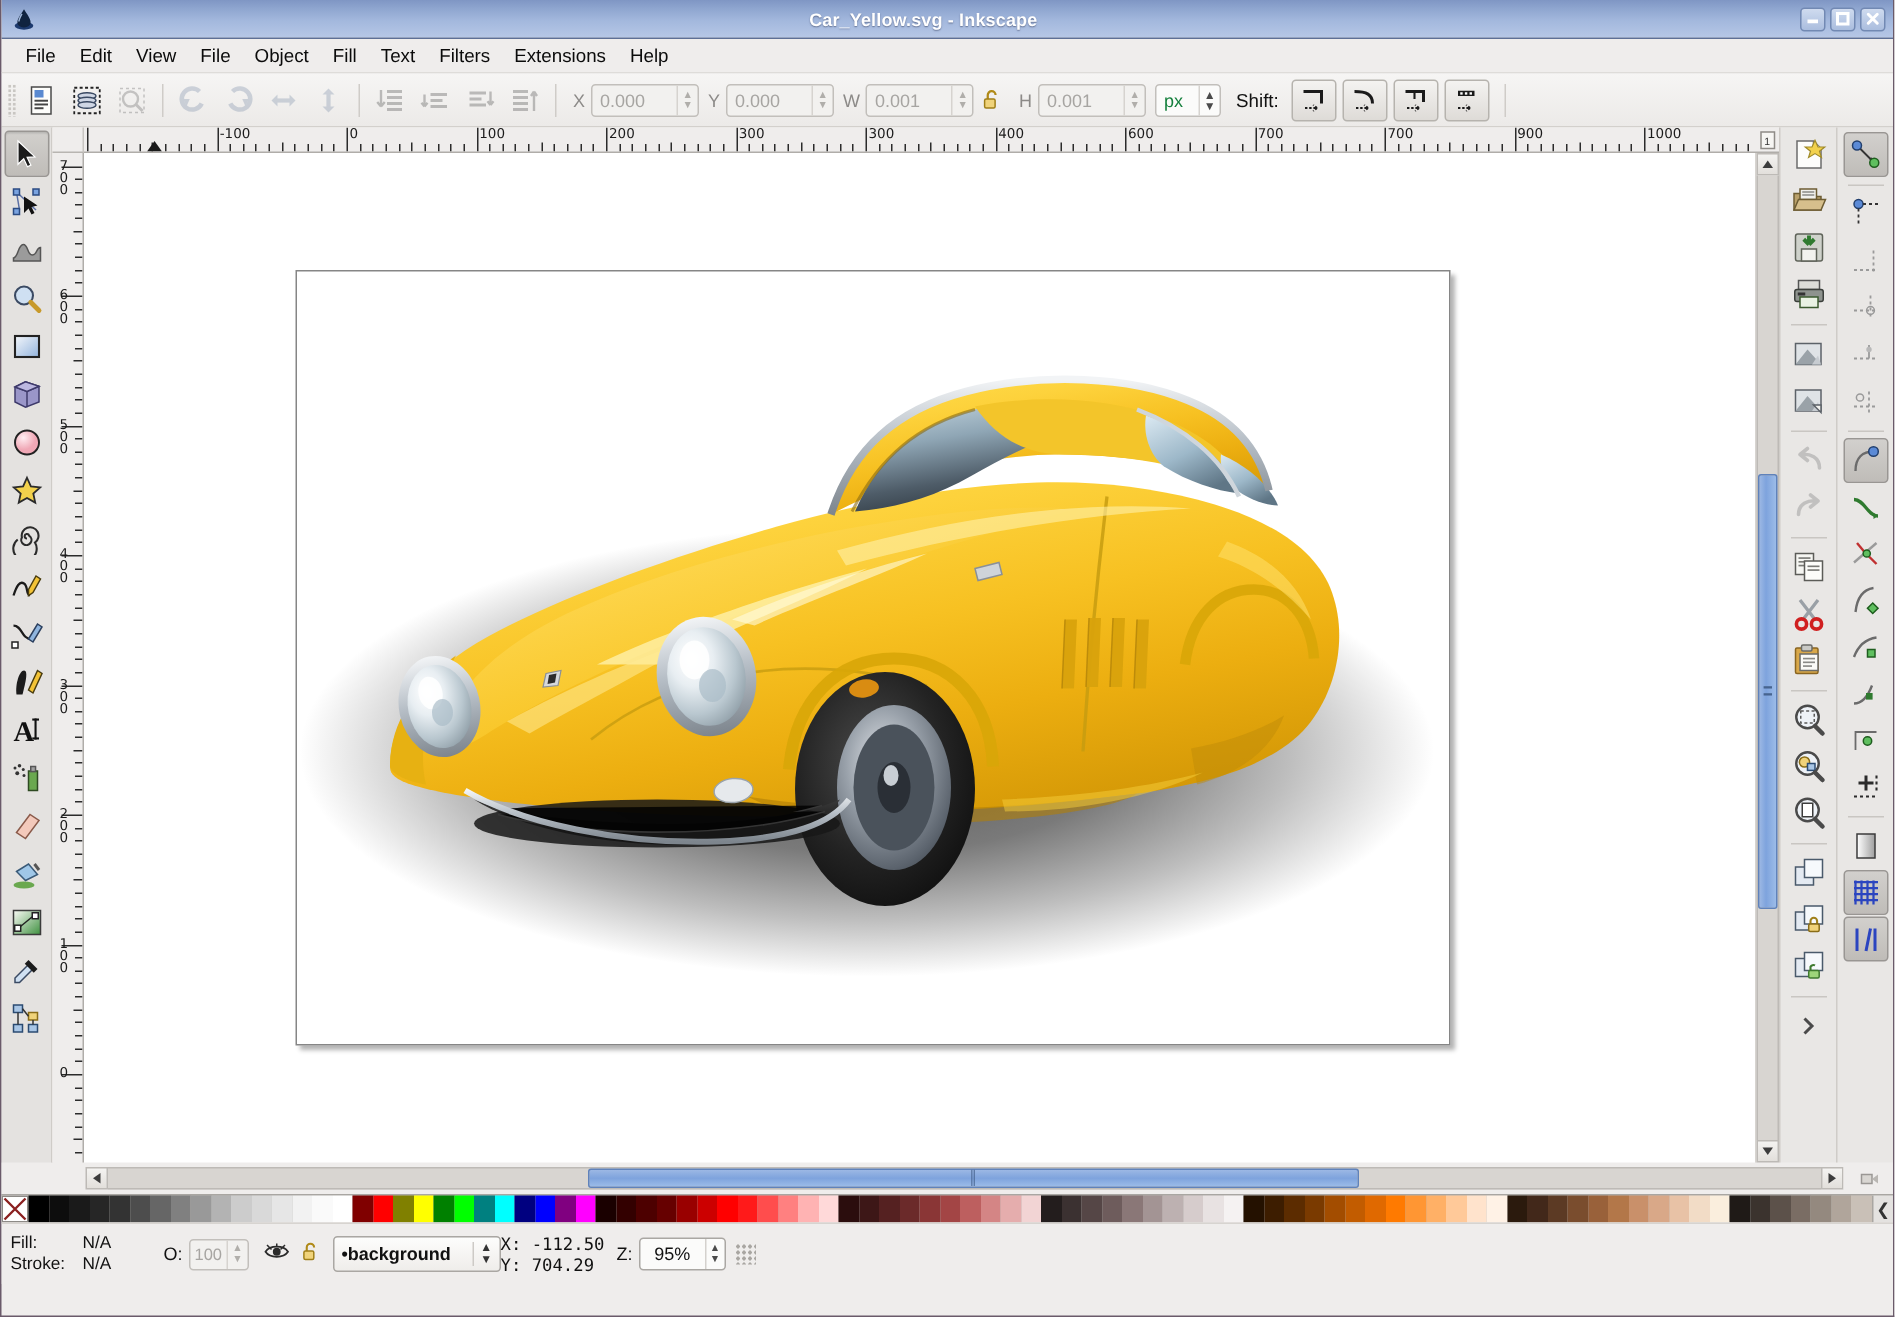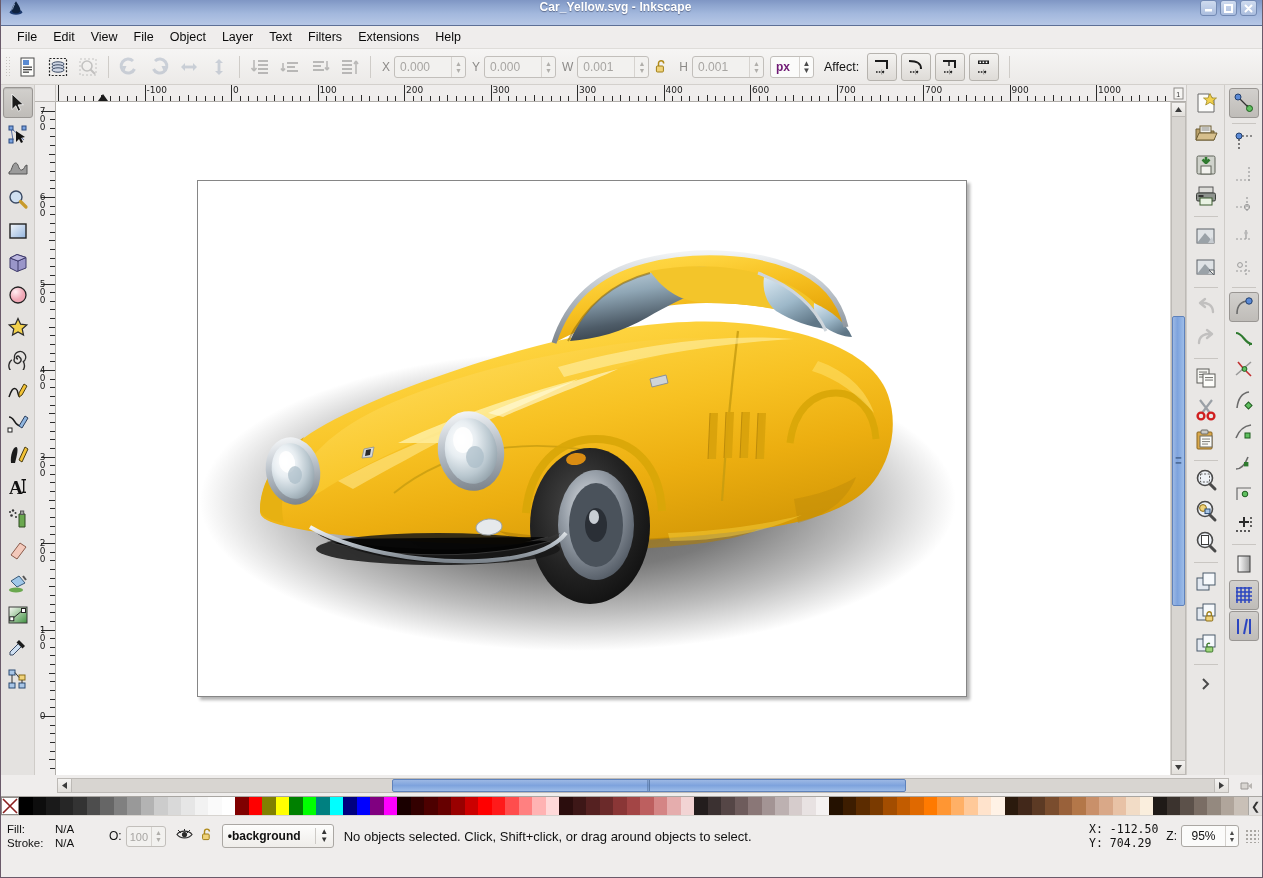--- a/index.html
+++ b/index.html
@@ -19,21 +19,21 @@
     border-top: none;
     overflow: hidden;
   }
 
   
   #titlebar {
     position: relative;
     height: 26px;
     background: linear-gradient(to bottom, #7f96c4 0%, #8ea5cf 22%, #a3b8dd 55%, #b6c7e6 100%);
     border-bottom: 1px solid #5d6f96;
-    display: flex; align-items: flex-start;
+    display: flex; align-items: center;
   }
   #titlebar .tb-left { width: 30px; display:flex; align-items:center; justify-content:center; }
   #titlebar .tb-title {
     flex: 1; text-align: center;
     color: #ffffff; font-size: 12px; font-weight: bold;
     text-shadow: 0 1px 1px rgba(40,50,80,.55);
     letter-spacing: .1px;
   }
   .winbtns { display: flex; gap: 3px; padding-right: 5px; }
   .winbtn {
@@ -86,21 +86,21 @@
     border: 1px solid #c2bfbb; border-radius: 3px;
     background: #f2f1ef;
   }
   .spin .val { flex:1; padding: 0 5px; line-height: 20px; color:#a7a5a2; font-size:12px; }
   .spin .arrows {
     width: 14px; border-left: 1px solid #d6d3cf;
     display:flex; flex-direction:column; align-items:center; justify-content:center;
     color:#b0aeaa; font-size: 7px; line-height: 7px;
   }
   .spin.unitsel { width: 44px; background: #fbfbfa; }
-  .spin.unitsel .val { color:#701a75; font-weight:bold; }
+  .spin.unitsel .val { color:#15803d; font-weight:normal; }
   .spin.unitsel .arrows { color:#4a4a4a; font-size:8px; }
 
   .affectlabel { font-size: 12.5px; color:#121212; margin: 0 8px 0 10px; }
   .affbtn {
     width: 30px; height: 28px; margin-right: 4px;
     border: 1px solid #b6b3ae; border-radius: 3px;
     background: linear-gradient(to bottom,#f4f3f1,#dedbd7);
     display:flex; align-items:center; justify-content:center;
   }
 
@@ -261,21 +261,21 @@
       </div>
     </div>
   </div>
 
   <div id="menubar">
     <div class="mi">File</div>
     <div class="mi">Edit</div>
     <div class="mi">View</div>
     <div class="mi">File</div>
     <div class="mi">Object</div>
-    <div class="mi">Layer</div>
+    <div class="mi">Fill</div>
     <div class="mi">Text</div>
     <div class="mi">Filters</div>
     <div class="mi">Extensions</div>
     <div class="mi">Help</div>
   </div>
 
   <div id="cmdbar">
     <div class="grip"></div>
 
     <div class="tbtn">
@@ -410,21 +410,21 @@
         </div>
     </div>
     <div class="spin unitsel" style="margin-left:6px;">
       <div class="val">px</div>
       <div class="arrows">
           <span>▲</span>
           <span>▼</span>
         </div>
     </div>
 
-    <span class="affectlabel">Affect:</span>
+    <span class="affectlabel">Shift:</span>
     <div class="affbtn">
       <svg width="20" height="20" viewBox="0 0 20 20">
         <path d="M3 4 L15 4 L15 12" stroke="#1b1b1b" stroke-width="2" fill="none"></path>
         <path d="M4 15 L12 15 M12 15 L9.5 13 M12 15 L9.5 17" stroke="#1b1b1b" stroke-width="1.4" fill="none" stroke-dasharray="1.6,1.2"></path>
       </svg>
     </div>
     <div class="affbtn">
       <svg width="20" height="20" viewBox="0 0 20 20">
         <path d="M3 4 C11 4 15 6 15 12" stroke="#1b1b1b" stroke-width="2" fill="none"></path>
         <path d="M4 15 L12 15 M12 15 L9.5 13 M12 15 L9.5 17" stroke="#1b1b1b" stroke-width="1.4" fill="none" stroke-dasharray="1.6,1.2"></path>
@@ -1513,21 +1513,20 @@
     <div class="layersel">
       <span class="lname">
         <span>•</span><span>background</span>
       </span>
       <span class="larr">
           <span>▲</span>
           <span>▼</span>
         </span>
     </div>
 
-    <div class="statusmsg">No objects selected. Click, Shift+click, or drag around objects to select.</div>
 
     <div class="sb-coords">
       <div><span>X:</span>&nbsp;<span>-112.50</span></div>
       <div><span>Y:</span>&nbsp;<span>704.29</span></div>
     </div>
 
     <div class="sb-zoom">
       <span class="zlab">Z:</span>
       <div class="zspin">
         <div class="zv">95%</div>

